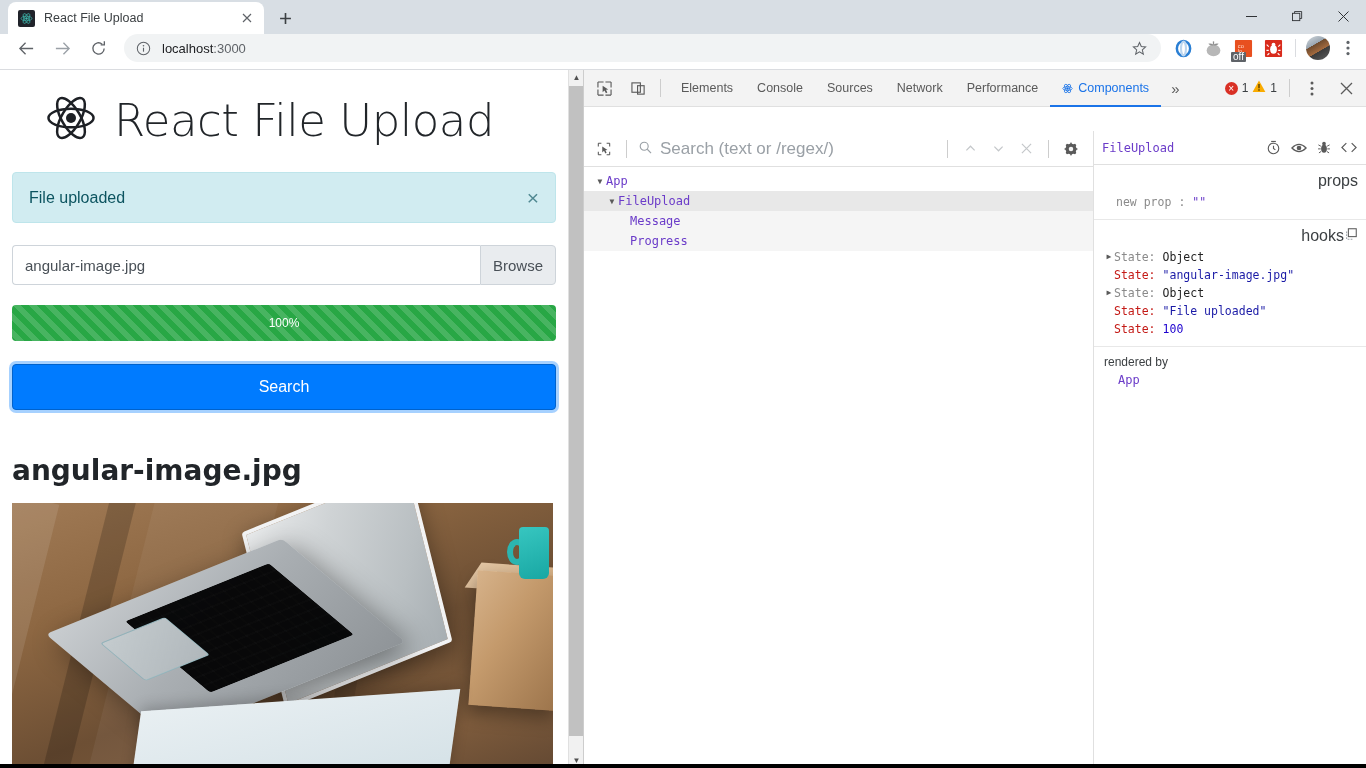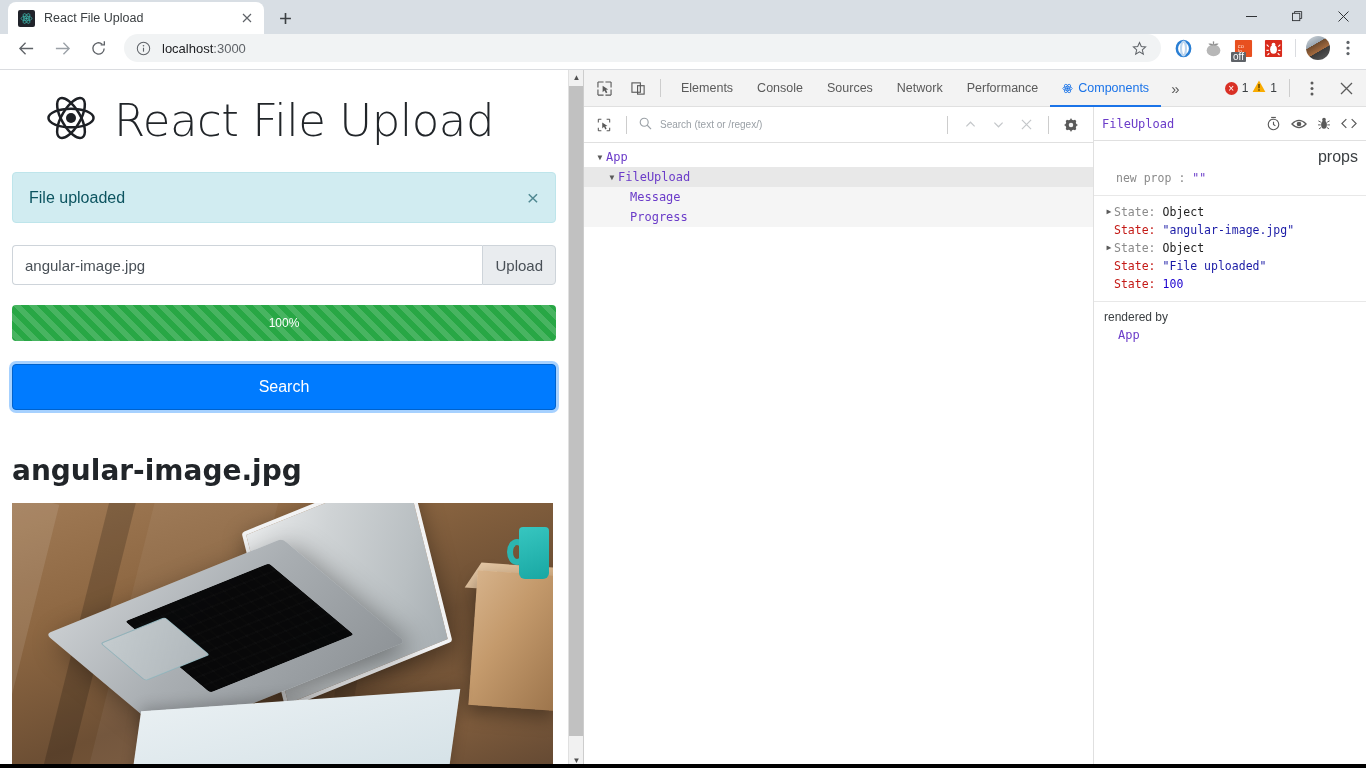--- a/index.html
+++ b/index.html
@@ -225,21 +225,21 @@
   }
   .pg-scroll-thumb {
     position: absolute; top: 16px; left: 0; width: 15px; height: 650px;
     background: #c1c1c1; border-radius: 0;
   }
 
   
   .devtools {
     position: absolute; top: 70px; left: 583px; width: 783px; height: 698px;
     background: #ffffff; border-left: 1px solid #cdcdcd;
-    display: flex; flex-direction: column;
+    display: flex; flex-direction: column; gap: 24px;
   }
   .dt-topbar {
     height: 37px; display: flex; align-items: center;
     border-bottom: 1px solid #e0e0e0; background: #f3f3f3; flex: 0 0 37px;
   }
   .dt-icon-btn {
     width: 28px; height: 28px; margin-left: 6px;
     display: flex; align-items: center; justify-content: center; color: #5a5a5a;
   }
   .dt-vsep { width: 1px; height: 18px; background: #cdcdcd; margin: 0 8px; }
@@ -258,21 +258,21 @@
   }
 
   .dt-body { flex: 1 1 auto; display: flex; min-height: 0; }
   .dt-left { flex: 1 1 auto; display: flex; flex-direction: column; min-width: 0; }
   .dt-searchbar {
     height: 36px; display: flex; align-items: center;
     border-bottom: 1px solid #e0e0e0; flex: 0 0 36px; background: #fff;
   }
   .dt-search-input {
     flex: 1 1 auto; display: flex; align-items: center; gap: 8px;
-    font-size: 10px; color: #9aa0a6; padding-left: 4px;
+    font-size: 17px; color: #9aa0a6; padding-left: 4px;
   }
   .tree { flex: 1 1 auto; padding-top: 4px; font-family: "DejaVu Sans Mono", monospace; font-size: 12px; overflow: hidden; }
   .tree-row { height: 20px; display: flex; align-items: center; padding-left: 10px; color: #6b3cc9; }
   .tree-row.sel { background: #e8e8e8; }
   .tree-row.alt { background: #f5f5f5; }
   .caret { width: 12px; display: inline-flex; justify-content: center; color: #5a5a5a; font-size: 8px; }
   .tree-name { color: #6b3cc9; }
   .tree-name.app { color: #6b3cc9; }
 
   .dt-inspector {
@@ -444,21 +444,21 @@
           <h1>React File Upload</h1>
         </div>
 
         <div class="alert">
           <span>File uploaded</span>
           <span class="alert-close">×</span>
         </div>
 
         <div class="input-group">
           <div class="form-control">angular-image.jpg</div>
-          <div class="input-group-append">Upload</div>
+          <div class="input-group-append">Browse</div>
         </div>
 
         <div class="progress">
           <div class="progress-bar" style="width:100%">
             <span>100%</span>
           </div>
         </div>
 
         <button class="btn-upload">Search</button>
 
@@ -666,20 +666,29 @@
               <span>props</span>
             </div>
           <div class="kv">
             <span class="k-dim">new prop</span>
             <span class="k-dim" style="padding:0 7px;">:</span>
             <span class="v-empty">""</span>
           </div>
         </div>
 
         <div class="insp-section">
+          <div class="insp-label">
+            <span>hooks</span>
+            <span>
+              <svg width="14" height="14" viewBox="0 0 16 16">
+                <rect x="5" y="2" width="9" height="9" fill="none" stroke="#5a5a5a" stroke-width="1.2"></rect>
+                <path d="M3 5 V14 H11" fill="none" stroke="#9aa0a6" stroke-width="1.2" stroke-dasharray="2 1.4"></path>
+              </svg>
+            </span>
+          </div>
           <div class="kv" style="padding-left:0;">
             <span class="arrow-r">▶</span>
             <span class="k-dim">State:</span>
             <span class="v-obj" style="padding-left:7px;">Object</span>
           </div>
           <div class="kv" style="padding-left:0;">
             <span class="arrow-r"></span>
             <span class="k-red">State:</span>
             <span class="v-str" style="padding-left:7px;">"angular-image.jpg"</span>
           </div>

